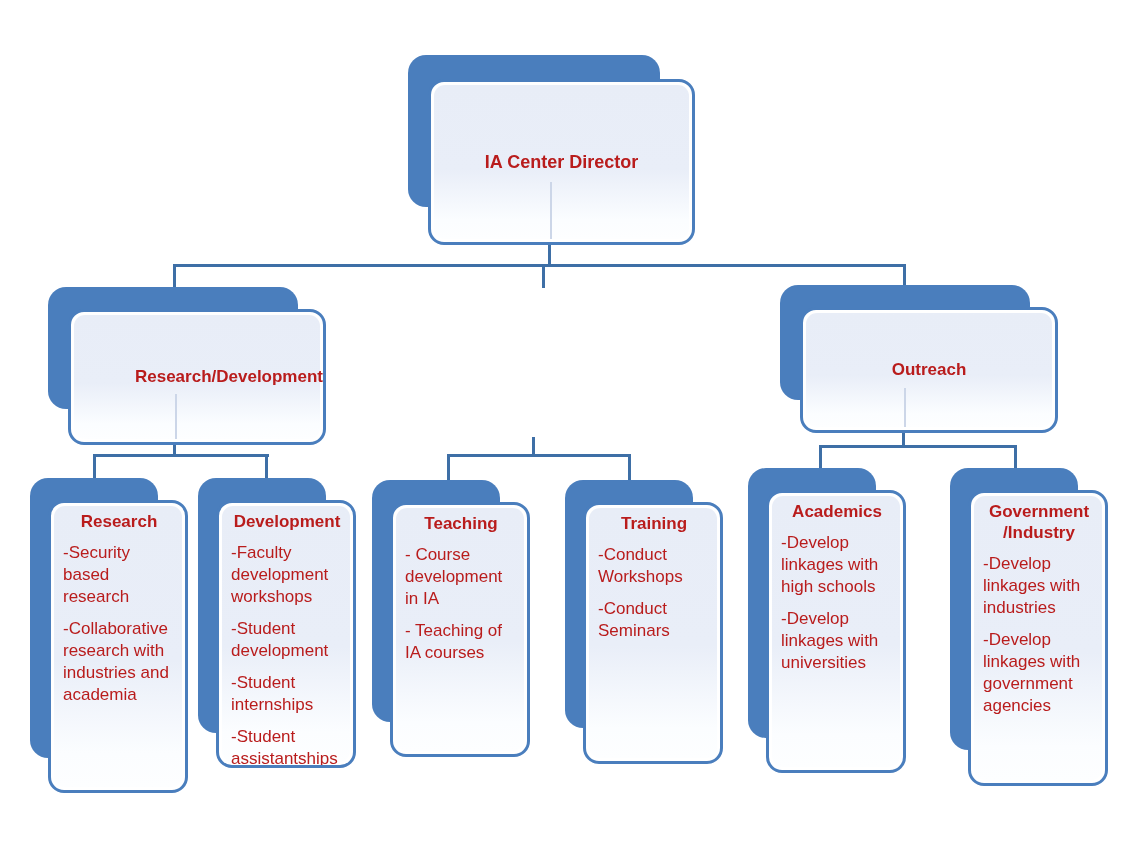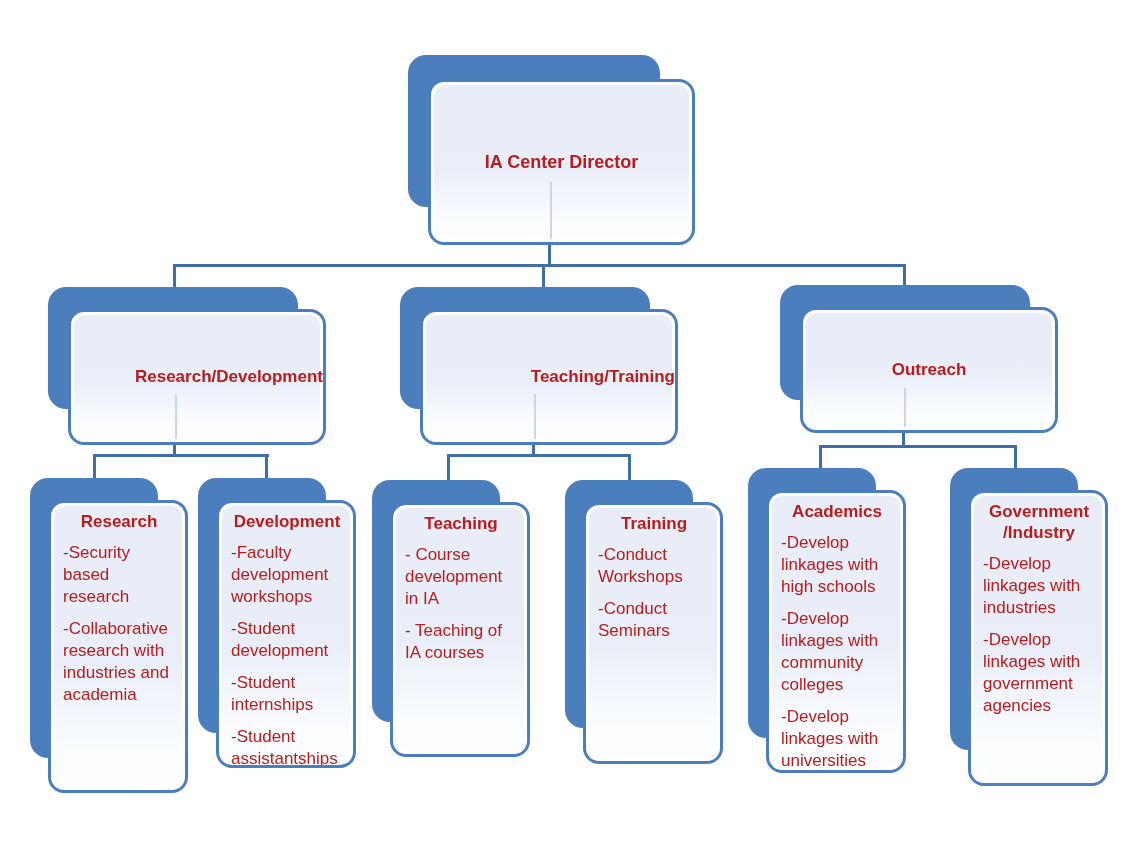--- a/index.html
+++ b/index.html
@@ -98,28 +98,20 @@
 
   <div class="node n-rd">
     <div class="shadow"></div>
     <div class="front center">
       <div class="fill"></div>
       <div class="seam"></div>
       <div class="label lvl2">Research/Development</div>
     </div>
   </div>
 
-  <div class="node n-tt">
-    <div class="shadow"></div>
-    <div class="front center">
-      <div class="fill"></div>
-      <div class="seam"></div>
-      <div class="label lvl2">Teaching/Training</div>
-    </div>
-  </div>
 
   <div class="node n-out">
     <div class="shadow"></div>
     <div class="front center">
       <div class="fill"></div>
       <div class="seam"></div>
       <div class="label lvl2">Outreach</div>
     </div>
   </div>
 
@@ -173,21 +165,20 @@
     </div>
   </div>
 
   <div class="node l3 n-acad">
     <div class="shadow"></div>
     <div class="front">
       <div class="fill"></div>
       <div class="content">
         <p class="l3title">Academics</p>
         <p class="item">-Develop linkages with high schools</p>
-        <p class="item">-Develop linkages with community colleges</p>
         <p class="item">-Develop linkages with universities</p>
       </div>
     </div>
   </div>
 
   <div class="node l3 n-gov">
     <div class="shadow"></div>
     <div class="front">
       <div class="fill"></div>
       <div class="content">

